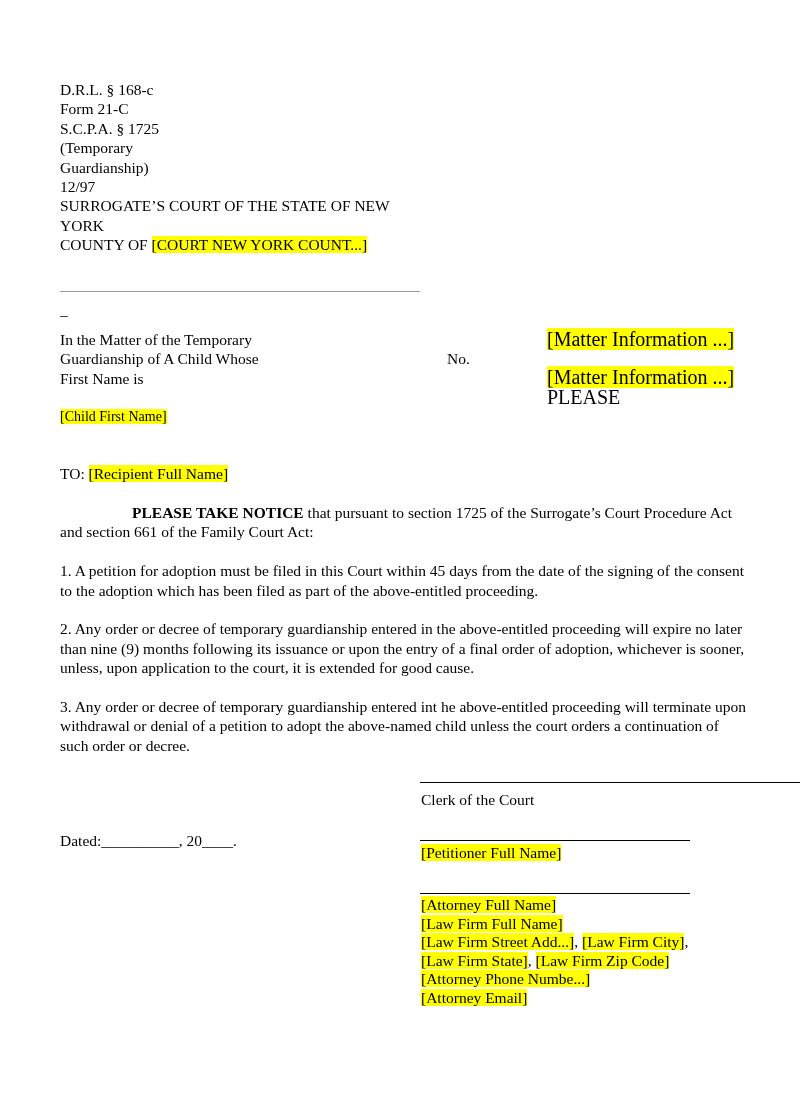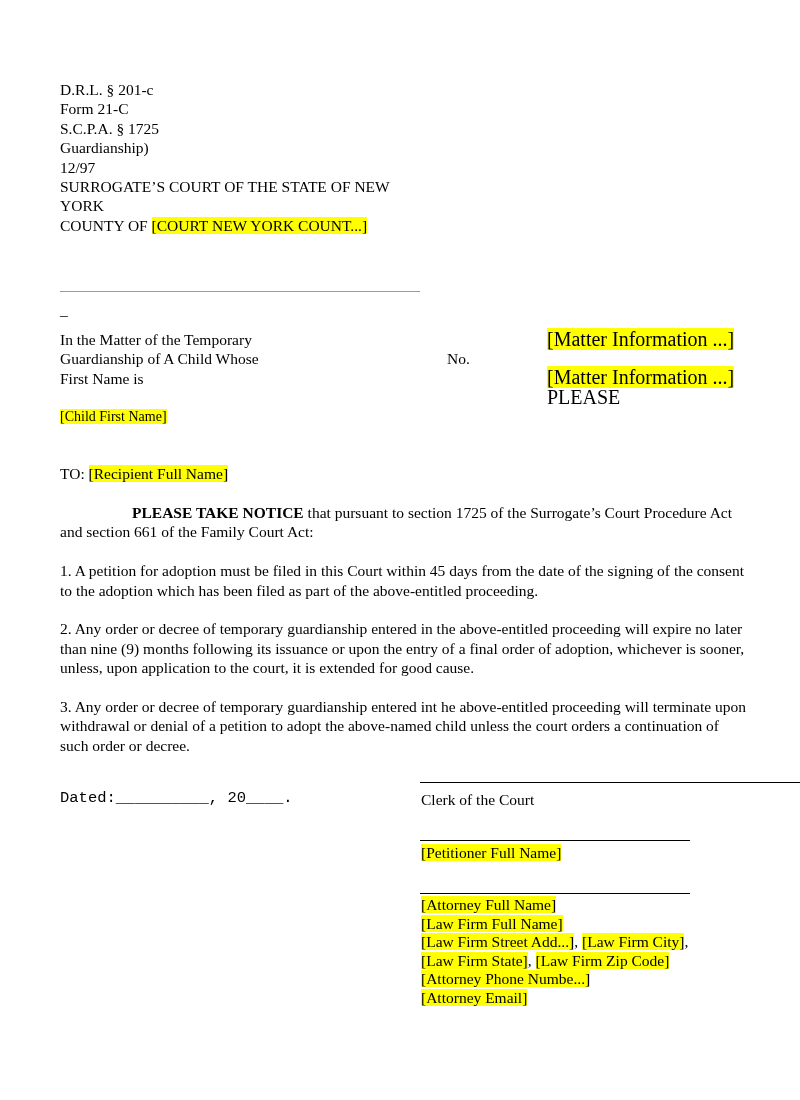--- a/index.html
+++ b/index.html
@@ -102,25 +102,24 @@
   .body-text p {
     margin: 0 0 19.4px 0;
   }
   .body-text p.lead {
     text-indent: 72px;
   }
   
   .dated {
     position: absolute;
     left: 60px;
-    top: 789px;
+    top: 831px;
     font-size: 15.5px;
     line-height: 19.4px;
     white-space: pre;
-    font-family: Liberation Mono, monospace;
   }
   .clerk-rule {
     position: absolute;
     left: 420px;
     top: 782px;
     width: 380px;
     height: 1px;
     background: #000000;
   }
   .clerk-label {
@@ -164,23 +163,24 @@
   .attorney-block div {
     white-space: nowrap;
   }
 </style>
 </head>
 <body>
 
 <div class="page">
 
   <div class="header-block">
-    <div>D.R.L. § 201-c</div>
+    <div>D.R.L. § 168-c</div>
     <div>Form 21-C</div>
     <div>S.C.P.A. § 1725</div>
+    <div>(Temporary</div>
     <div>Guardianship)</div>
     <div>12/97</div>
     <div>SURROGATE’S COURT OF THE STATE OF NEW</div>
     <div>YORK</div>
     <div><span>COUNTY OF </span><span class="hl">[COURT NEW YORK COUNT...]</span></div>
   </div>
 
   <div class="caption-rule"></div>
   <div class="caption-dash">_</div>
 

